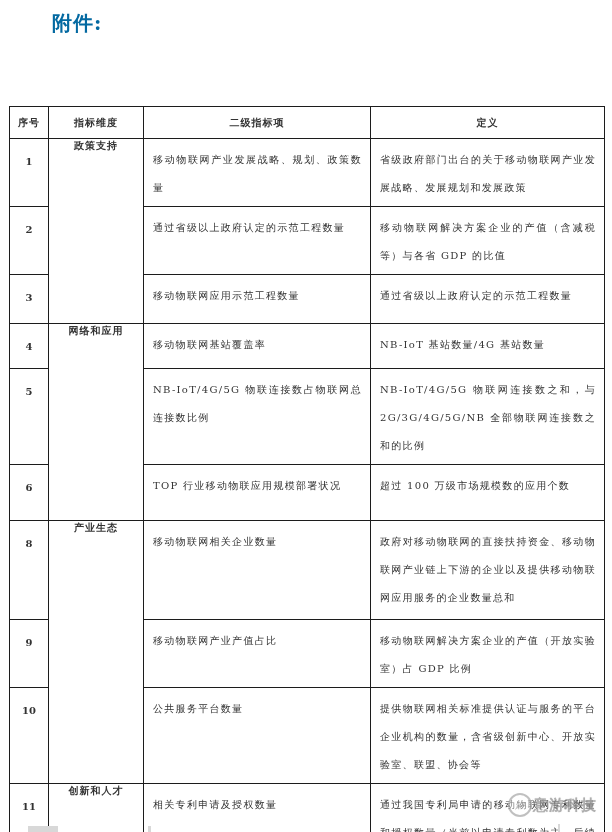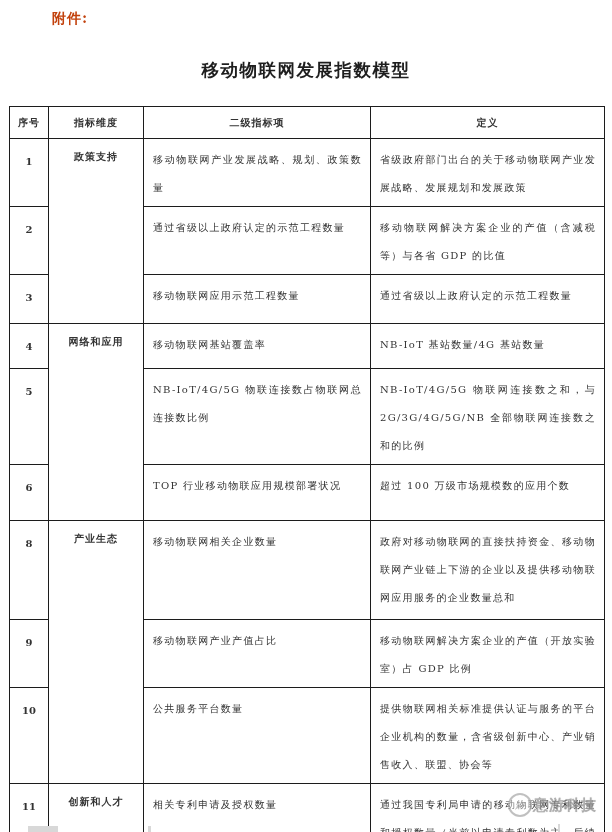--- a/index.html
+++ b/index.html
@@ -12,23 +12,23 @@
     position: relative;
     width: 612px;
     height: 832px;
     background: #ffffff;
     overflow: hidden;
   }
   .attachment {
     position: absolute;
     left: 52px;
     top: 10px;
-    font-size: 14px;
-    font-weight: bold;
-    color: #c2410c;
+    font-size: 20px;
+    font-weight: bold;
+    color: #0369a1;
     letter-spacing: 1px;
   }
   .title {
     position: absolute;
     left: 0;
     top: 58px;
     width: 612px;
     text-align: center;
     font-size: 17.5px;
     font-weight: bold;
@@ -61,21 +61,21 @@
     font-weight: bold;
     text-align: center;
     vertical-align: top;
     padding-top: 17px;
     color: #222;
   }
   td.dim {
     font-weight: bold;
     text-align: center;
     vertical-align: top;
-    padding-top: 11px;
+    padding-top: 0;
     color: #222;
     letter-spacing: 1px;
   }
   td.item, td.def {
     vertical-align: top;
     padding: 7px 8px 4px 9px;
     line-height: 28px;
     letter-spacing: 1.3px;
     text-align: justify;
     color: #3a3a3a;
@@ -137,21 +137,20 @@
   .edge-artifact.a2 { left: 148px; top: 826px; width: 3px;  height: 6px; }
   .edge-artifact.a3 { left: 558px; top: 824px; width: 2px;  height: 8px; }
 </style>
 </head>
 <body>
 
 <div class="page">
 
   <div class="attachment">附件:</div>
 
-  <div class="title">移动物联网发展指数模型</div>
 
   <table class="model">
     <colgroup>
       <col style="width:39px">
       <col style="width:95px">
       <col style="width:227px">
       <col style="width:234px">
     </colgroup>
     <tbody>
       <tr>
@@ -202,21 +201,21 @@
         <td class="def">政府对移动物联网的直接扶持资金、移动物联网产业链上下游的企业以及提供移动物联网应用服务的企业数量总和</td>
       </tr>
       <tr class="r9">
         <td class="no">9</td>
         <td class="item">移动物联网产业产值占比</td>
         <td class="def">移动物联网解决方案企业的产值（开放实验室）占 GDP 比例</td>
       </tr>
       <tr class="r10">
         <td class="no">10</td>
         <td class="item">公共服务平台数量</td>
-        <td class="def">提供物联网相关标准提供认证与服务的平台企业机构的数量，含省级创新中心、产业销售收入、联盟、协会等</td>
+        <td class="def">提供物联网相关标准提供认证与服务的平台企业机构的数量，含省级创新中心、开放实验室、联盟、协会等</td>
       </tr>
 
       <tr class="r11">
         <td class="no">11</td>
         <td class="dim" rowspan="2">创新和人才</td>
         <td class="item">相关专利申请及授权数量</td>
         <td class="def">通过我国专利局申请的移动物联网专利数量和授权数量（当前以申请专利数为主，后续以授权专利数为主）</td>
       </tr>
 
     </tbody>

